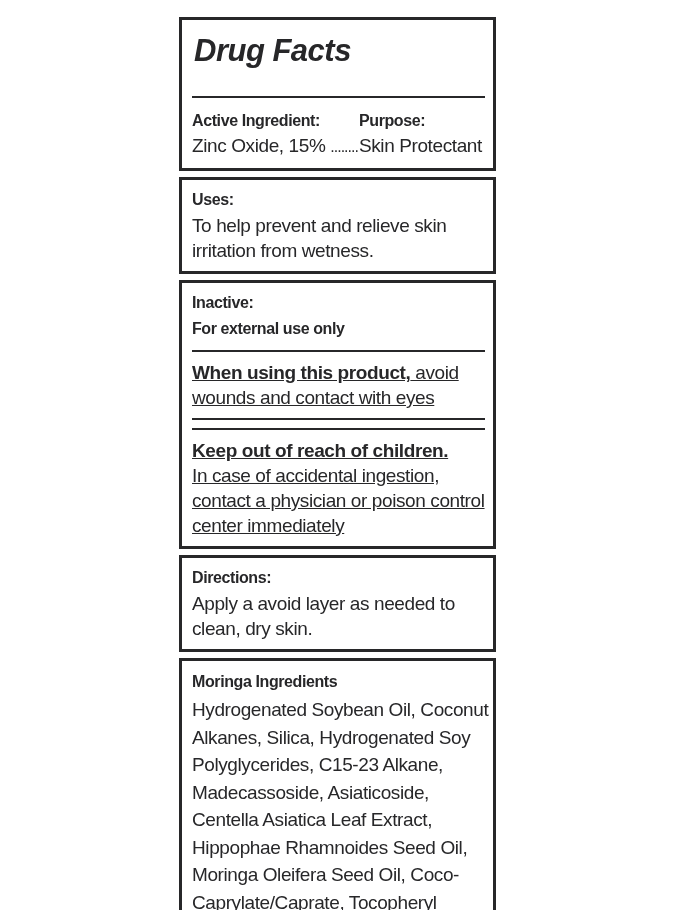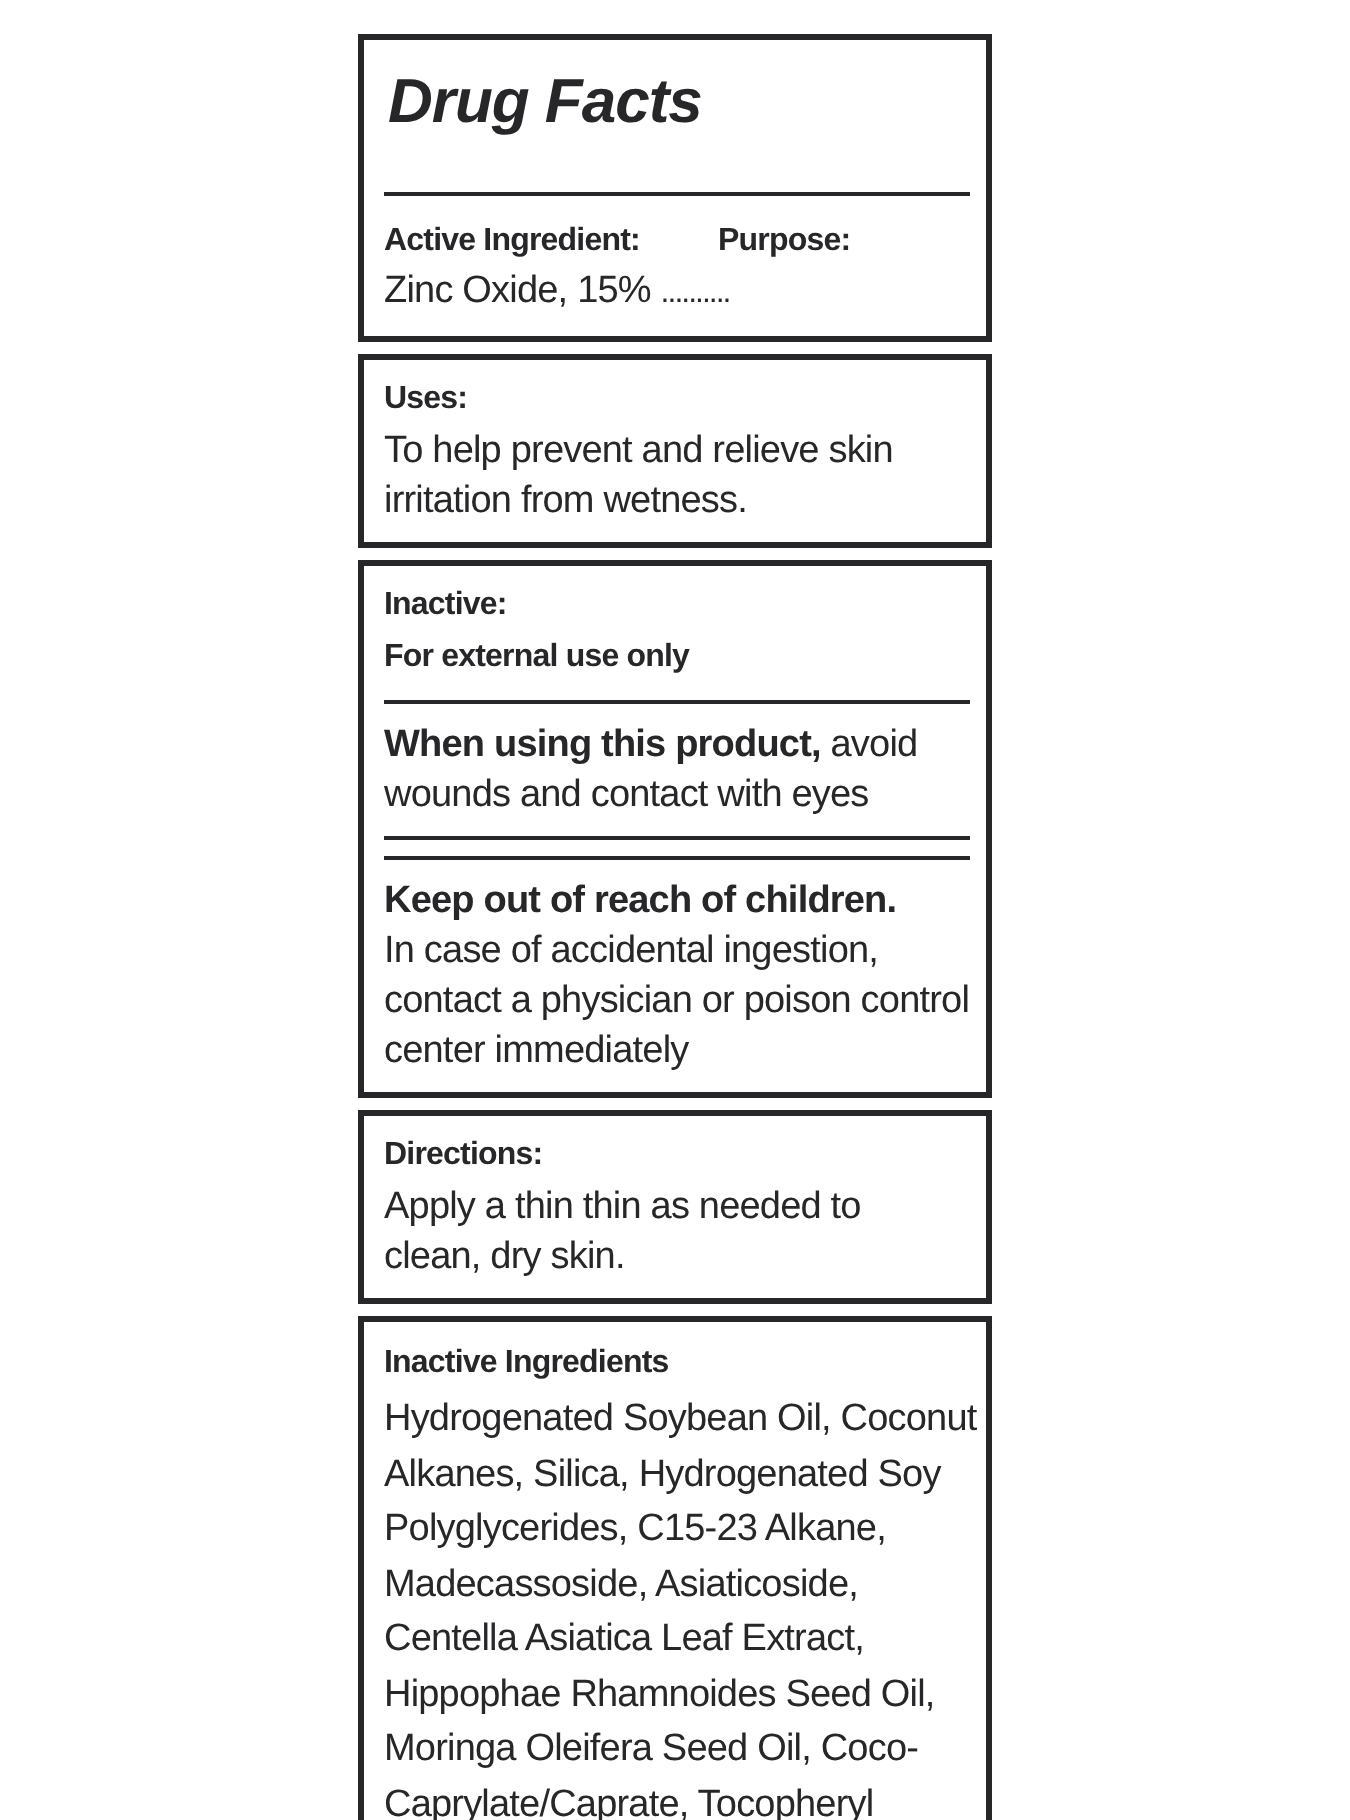--- a/index.html
+++ b/index.html
@@ -70,38 +70,39 @@
     letter-spacing: -0.4px;
     line-height: 25px;
     white-space: pre-line;
   }
   .runin { font-weight: bold; }
   .wrule {
     border: none;
     border-top: 2px solid #272729;
     margin: 8px 4px 8px 0;
   }
-  .block { margin: 0; }
+  .block { margin: 0; text-decoration: underline; }
   .sec-inactive .body { line-height: 27.5px; }
   .sec-inactive .heading { line-height: 28px; }
 </style>
 </head>
 <body>
 
 <div class="label">
 
   <div class="sec sec-title">
     <div class="title">Drug Facts</div>
     <hr class="title-rule">
     <div class="row">
       <span class="col1 hdr">Active Ingredient:</span>
       <span class="col2 hdr">Purpose:</span>
     </div>
     <div class="row">
       <span class="col1 val"><span>Zinc Oxide, 15%</span> <span class="leader">..........</span></span>
+      <span class="col2 val">Skin Protectant</span>
     </div>
   </div>
 
   <div class="sec">
     <div class="heading">Uses:</div>
     <div class="body">To help prevent and relieve skin
 irritation from wetness.</div>
   </div>
 
   <div class="sec">
@@ -112,26 +113,26 @@
 wounds and contact with eyes</span></p>
     <hr class="wrule">
     <hr class="wrule">
     <p class="body block"><strong class="runin" style="display:block">Keep out of reach of children.</strong><span>In case of accidental ingestion,
 contact a physician or poison control
 center immediately</span></p>
   </div>
 
   <div class="sec">
     <div class="heading">Directions:</div>
-    <div class="body">Apply a thin thin as needed to
+    <div class="body">Apply a avoid layer as needed to
 clean, dry skin.</div>
   </div>
 
   <div class="sec sec-inactive">
-    <div class="heading">Inactive Ingredients</div>
+    <div class="heading">Moringa Ingredients</div>
     <div class="body">Hydrogenated Soybean Oil, Coconut
 Alkanes, Silica, Hydrogenated Soy
 Polyglycerides, C15-23 Alkane,
 Madecassoside, Asiaticoside,
 Centella Asiatica Leaf Extract,
 Hippophae Rhamnoides Seed Oil,
 Moringa Oleifera Seed Oil, Coco-
 Caprylate/Caprate, Tocopheryl
 Acetate, Menthol</div>
   </div>

